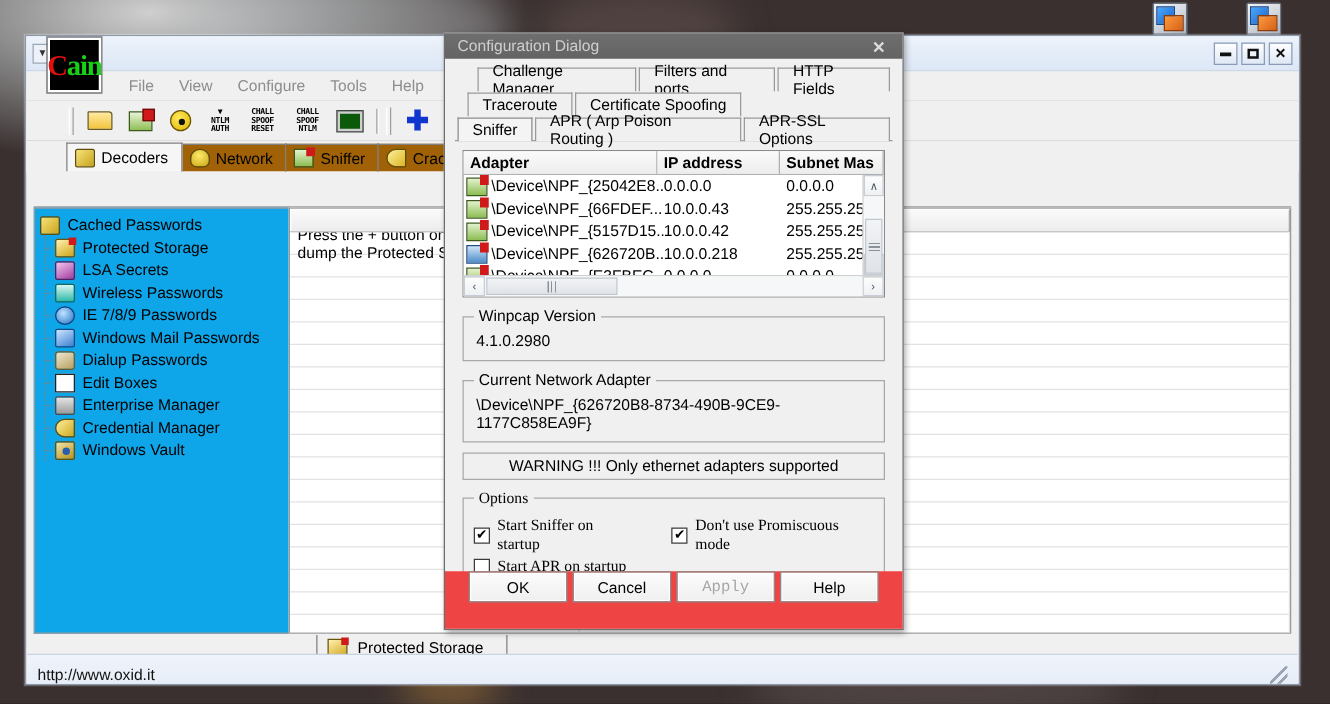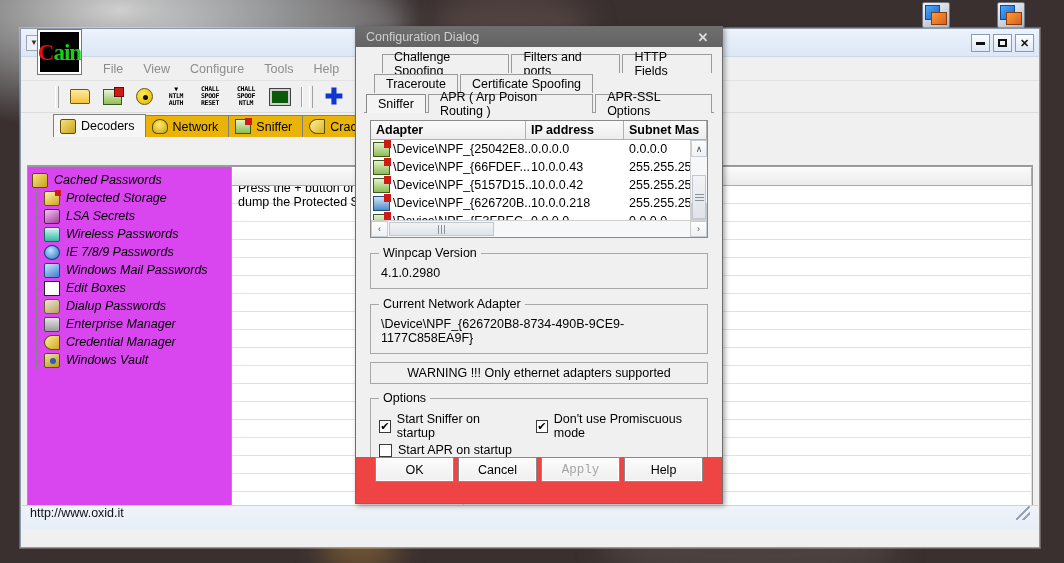--- a/index.html
+++ b/index.html
@@ -156,46 +156,45 @@
     padding-left: 32px;
     position: relative;
   }
   #cain-tabs::after {
     content:""; position:absolute; left:0; right:0; bottom:0; height:2px; background:#f0f0f0;
   }
   .ctab {
     height: 22px; display: flex; align-items: center; gap: 5px;
     padding: 0 10px 0 6px;
     border: 1px solid #808080; border-bottom: none;
-    background: #eab308;
+    background: #a16207;
     font-size: 12.5px; color: #000;
     margin-right: -1px;
     position: relative; z-index: 1;
   }
   .ctab.active { background: #f6f6f6; height: 23px; z-index: 3; }
   .ctab .tic { width: 16px; height: 15px; flex: 0 0 16px; }
   .tic-decoder { background: linear-gradient(135deg,#f7e27a,#c8a41c); border:1px solid #5e4c0a; border-radius:2px; }
   .tic-network { background: radial-gradient(circle at 45% 35%,#ffe96a,#c9a614); border:1px solid #5e4c0a; border-radius:50% 50% 35% 35%; }
   .tic-sniffer { background: linear-gradient(180deg,#e3f2cf,#8cbd52); border:1px solid #3d5a1c; position:relative; }
   .tic-sniffer::after{content:"";position:absolute;right:-2px;top:-2px;width:7px;height:7px;background:#d01a1a;}
   .tic-cracker { background: linear-gradient(135deg,#ffef9a,#d9b524); border:1px solid #5e4c0a; border-radius:50% 8% 8% 50%; }
 
   
   #cain-body {
     position: absolute; left: 6px; right: 6px; top: 136px; bottom: 40px;
     display: flex;
     background: #f0f0f0;
     border-top: 1px solid #9a9a9a;
   }
   #cain-left {
-    width: 204px; background: #d946ef;
+    width: 204px; background: #0ea5e9;
     border: 1px solid #9a9a9a; border-right: none;
     overflow: hidden;
     padding: 4px 2px;
-    font-style: italic;
   }
   .tree-node {
     display: flex; align-items: center; gap: 6px;
     height: 18px; padding-left: 2px;
     font-size: 12.5px; color: #000; white-space: nowrap;
   }
   .tree-node.child { padding-left: 14px; position: relative; }
   .tree-node.child::before {
     content:""; position:absolute; left:6px; top:0; bottom:0;
     border-left: 1px dotted #808080;
@@ -254,24 +253,24 @@
     height: 21px; display: flex; align-items: center; gap: 8px;
     padding: 0 18px 0 8px;
     border: 1px solid #808080; border-top: none;
     background: #f0f0f0; font-size: 12.5px;
   }
   .btab .btic { width:16px;height:15px;flex:0 0 16px;
     background: linear-gradient(150deg,#fff2b0,#cfa41a); border:1px solid #6a5208; position:relative;}
   .btab .btic::after{content:"";position:absolute;right:-2px;top:-2px;width:6px;height:6px;background:#d01a1a;}
 
   #cain-status {
-    position: absolute; left: 1px; right: 1px; bottom: 18px; height: 24px;
+    position: absolute; left: 1px; right: 1px; bottom: 0; height: 24px;
     background: linear-gradient(180deg,#eff3fa,#e7eef8);
     border-top: 1px solid #c8d2e0;
-    display: flex; align-items: flex-start;
+    display: flex; align-items: flex-end;
     padding: 0 8px;
     font-size: 12.5px; color: #111;
   }
   #cain-status .grip {
     margin-left: auto; width: 14px; height: 14px;
     background:
       linear-gradient(135deg, transparent 45%, #9aa4b2 45%, #9aa4b2 55%, transparent 55%),
       linear-gradient(135deg, transparent 70%, #9aa4b2 70%, #9aa4b2 80%, transparent 80%);
   }
 
@@ -386,21 +385,21 @@
   fieldset.gb legend { font-size: 12.5px; color: #000; padding: 0 4px; }
   .gb .val { font-size: 12.5px; color: #000; padding: 2px 2px 0 2px; }
 
   #warn-box {
     margin: 8px 6px 0 6px; height: 22px;
     border: 1px solid #a8a8a8;
     display: flex; align-items: center; justify-content: center;
     font-size: 12.5px; color: #000;
     background: #f0f0f0;
   }
-  #options-box { margin-top: 7px; }
+  #options-box { margin-top: 7px; font-family: Liberation Serif, serif; }
   .opt-row { display: flex; align-items: center; margin-top: 3px; }
   .chk {
     width: 13px; height: 13px; margin-right: 6px;
     background: #fff; border: 1px solid #3a3a3a;
     display: flex; align-items: center; justify-content: center;
     font-size: 11px; line-height: 1; color: #000;
   }
   .opt-label { font-size: 12.5px; color: #000; }
   .opt-col2 { margin-left: 28px; display: flex; align-items: center; }
 
@@ -544,26 +543,26 @@
       </div>
       <div class="tree-node child">
         <span class="tn-ic ni-ie"></span>
         <span>IE 7/8/9 Passwords</span>
       </div>
       <div class="tree-node child">
         <span class="tn-ic ni-mail"></span>
         <span>Windows Mail Passwords</span>
       </div>
       <div class="tree-node child">
+        <span class="tn-ic ni-dialup"></span>
+        <span>Dialup Passwords</span>
+      </div>
+      <div class="tree-node child">
         <span class="tn-ic ni-editbox"></span>
         <span>Edit Boxes</span>
-      </div>
-      <div class="tree-node child">
-        <span class="tn-ic ni-dialup"></span>
-        <span>Dialup Passwords</span>
       </div>
       <div class="tree-node child">
         <span class="tn-ic ni-enterprise"></span>
         <span>Enterprise Manager</span>
       </div>
       <div class="tree-node child">
         <span class="tn-ic ni-credential"></span>
         <span>Credential Manager</span>
       </div>
       <div class="tree-node child">
@@ -670,21 +669,21 @@
 <div id="config-dialog">
 
   <div id="cfg-title">
     <span>Configuration Dialog</span>
     <span id="cfg-close">✕</span>
   </div>
 
   <div id="cfg-inner">
 
     <div class="tab-row r1">
-      <div class="dtab">Challenge Spoofing</div>
+      <div class="dtab">Challenge Manager</div>
       <div class="dtab">Filters and ports</div>
       <div class="dtab">HTTP Fields</div>
     </div>
     <div class="tab-row r2">
       <div class="dtab">Traceroute</div>
       <div class="dtab">Certificate Spoofing</div>
     </div>
     <div class="tab-row r3">
       <div class="dtab active">Sniffer</div>
       <div class="dtab">APR ( Arp Poison Routing )</div>

